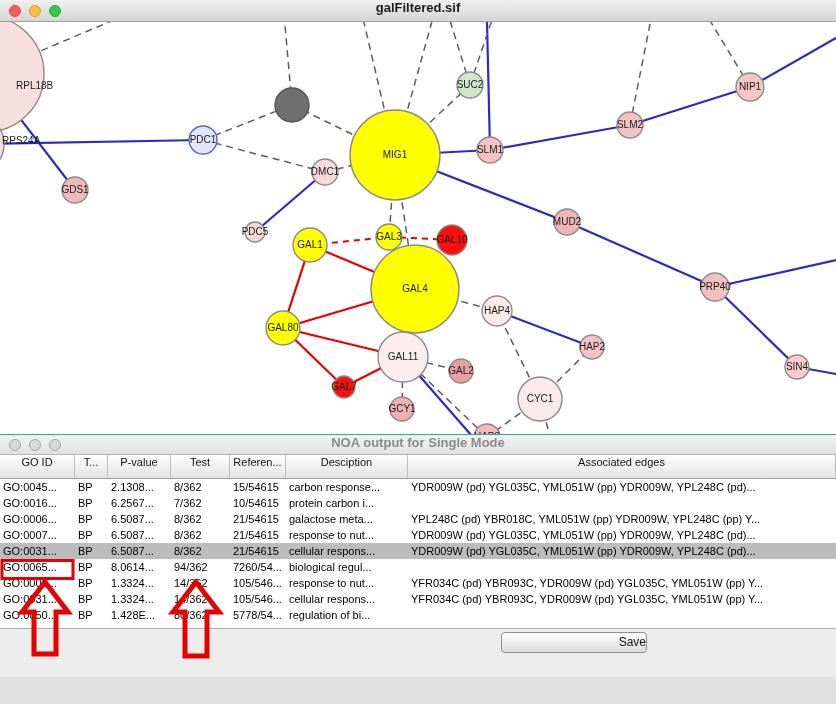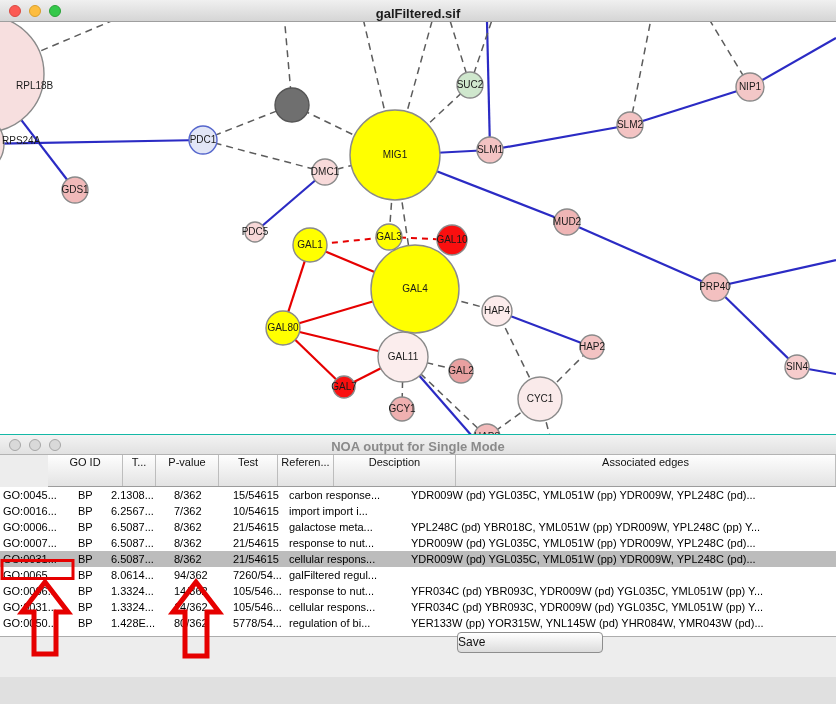--- a/index.html
+++ b/index.html
@@ -7,21 +7,21 @@
   body {
     font-family: "Liberation Sans", sans-serif;
     position: relative;
     overflow: hidden;
     background: #e0e0e0;
   }
 
   
   .titlebar {
     position: relative;
-    display: flex; align-items: flex-end; justify-content: center;
+    display: flex; align-items: flex-start; justify-content: center;
     background: linear-gradient(#f0f0f0, #d5d5d5);
     border-bottom: 1px solid #9f9f9f;
   }
   .titlebar.focused { height: 22px; }
   .titlebar.unfocused { height: 20px; background: linear-gradient(#f3f3f3, #e1e1e1); border-bottom: 1px solid #b3b3b3; }
   .lights { position: absolute; left: 9px; top: 50%; transform: translateY(-50%); display: flex; gap: 8px; }
   .light { width: 12px; height: 12px; border-radius: 50%; border: 1px solid; display: inline-block; }
   .light.close { background: #fc5a54; border-color: #d94a43; }
   .light.min   { background: #fdbd3f; border-color: #d99f2b; }
   .light.zoom  { background: #34c84a; border-color: #2aa238; }
@@ -32,39 +32,39 @@
   
   #top-window { position: absolute; top: 0; left: 0; width: 836px; height: 460px; background: #fff; }
   #network-canvas { display: block; width: 836px; height: 437px; background: #ffffff; }
   #network-canvas text { font-family: "Liberation Sans", sans-serif; font-size: 10px; fill: #1a1a1a; }
 
   
   #bottom-window {
     position: absolute; top: 434px; left: 0; width: 836px; height: 243px;
     background: #ededed; border-top: 1px solid #14b8a6;
   }
-  .thead { display: flex; height: 32px; background: linear-gradient(#fefefe, #e3e3e3); border-bottom: 1px solid #9c9c9c; margin-left: 48px; }
+  .thead { display: flex; height: 24px; background: linear-gradient(#fefefe, #e3e3e3); border-bottom: 1px solid #9c9c9c; }
   .hcell {
     font-size: 11px; line-height: 15px; text-align: center; color: #111;
     border-right: 1px solid #bdbdbd; overflow: hidden; white-space: nowrap;
   }
   .tbody { height: 150px; background: #fff; border-bottom: 1px solid #adadad; overflow: hidden; }
   .trow { display: flex; height: 16px; background: #fff; }
   .trow.selected { background: #bcbcbc; }
   .cell { font-size: 11px; line-height: 16px; padding-left: 3px; white-space: nowrap; overflow: hidden; color: #000; }
   .c0 { width: 75px; } .c1 { width: 33px; } .c2 { width: 63px; }
   .c3 { width: 59px; } .c4 { width: 56px; } .c5 { width: 122px; }
   .c6 { flex: 1; min-width: 0; }
 
   .mac-btn {
     position: absolute; width: 146px; height: 21px;
     border: 1px solid #8d8d8d; border-radius: 4px;
     background: linear-gradient(#ffffff, #dcdcdc);
     font-family: "Liberation Sans", sans-serif; font-size: 12px; color: #111;
-    text-align: left; line-height: 19px; cursor: default;
+    text-align: right; line-height: 19px; cursor: default; margin-left: 44px;
   }
   #save-btn { left: 457px; top: 197px; }
   #cancel-btn { left: 677px; top: 197px; }
 
   
   #annotations { position: absolute; top: 0; left: 0; width: 836px; height: 704px; pointer-events: none; z-index: 50; }
   .annot { fill: none; }
 </style>
 </head>
 <body>
@@ -214,21 +214,21 @@
         <div class="cell c4">15/54615</div>
         <div class="cell c5">carbon response...</div>
         <div class="cell c6">YDR009W (pd) YGL035C, YML051W (pp) YDR009W, YPL248C (pd)...</div>
       </div>
       <div class="trow">
         <div class="cell c0">GO:0016...</div>
         <div class="cell c1">BP</div>
         <div class="cell c2">6.2567...</div>
         <div class="cell c3">7/362</div>
         <div class="cell c4">10/54615</div>
-        <div class="cell c5">import import i...</div>
+        <div class="cell c5">protein carbon i...</div>
       </div>
       <div class="trow">
         <div class="cell c0">GO:0006...</div>
         <div class="cell c1">BP</div>
         <div class="cell c2">6.5087...</div>
         <div class="cell c3">8/362</div>
         <div class="cell c4">21/54615</div>
         <div class="cell c5">galactose meta...</div>
         <div class="cell c6">YPL248C (pd) YBR018C, YML051W (pp) YDR009W, YPL248C (pp) Y...</div>
       </div>
@@ -249,21 +249,21 @@
         <div class="cell c4">21/54615</div>
         <div class="cell c5">cellular respons...</div>
         <div class="cell c6">YDR009W (pd) YGL035C, YML051W (pp) YDR009W, YPL248C (pd)...</div>
       </div>
       <div class="trow">
         <div class="cell c0">GO:0065...</div>
         <div class="cell c1">BP</div>
         <div class="cell c2">8.0614...</div>
         <div class="cell c3">94/362</div>
         <div class="cell c4">7260/54...</div>
-        <div class="cell c5">galFiltered regul...</div>
+        <div class="cell c5">biological regul...</div>
       </div>
       <div class="trow">
         <div class="cell c0">GO:0006...</div>
         <div class="cell c1">BP</div>
         <div class="cell c2">1.3324...</div>
         <div class="cell c3">14/362</div>
         <div class="cell c4">105/546...</div>
         <div class="cell c5">response to nut...</div>
         <div class="cell c6">YFR034C (pd) YBR093C, YDR009W (pd) YGL035C, YML051W (pp) Y...</div>
       </div>
@@ -276,21 +276,20 @@
         <div class="cell c5">cellular respons...</div>
         <div class="cell c6">YFR034C (pd) YBR093C, YDR009W (pd) YGL035C, YML051W (pp) Y...</div>
       </div>
       <div class="trow">
         <div class="cell c0">GO:0050...</div>
         <div class="cell c1">BP</div>
         <div class="cell c2">1.428E...</div>
         <div class="cell c3">80/362</div>
         <div class="cell c4">5778/54...</div>
         <div class="cell c5">regulation of bi...</div>
-        <div class="cell c6">YER133W (pp) YOR315W, YNL145W (pd) YHR084W, YMR043W (pd)...</div>
       </div>
     </div>
 
   <button id="save-btn" class="mac-btn">Save</button>
 </div>
 
 <svg id="annotations" viewBox="0 0 836 704">
   <rect class="annot" x="2" y="560.5" width="71" height="18" stroke-width="3" stroke="#e60000"></rect>
   <polygon class="annot" stroke-width="5" points="45,582 22,612 34,612 34,654 56,654 56,612 68,612" stroke="#e60000"></polygon>
   <polygon class="annot" stroke-width="5" points="196,582 173,612 185,612 185,656 207,656 207,612 219,612" stroke="#e60000"></polygon>

